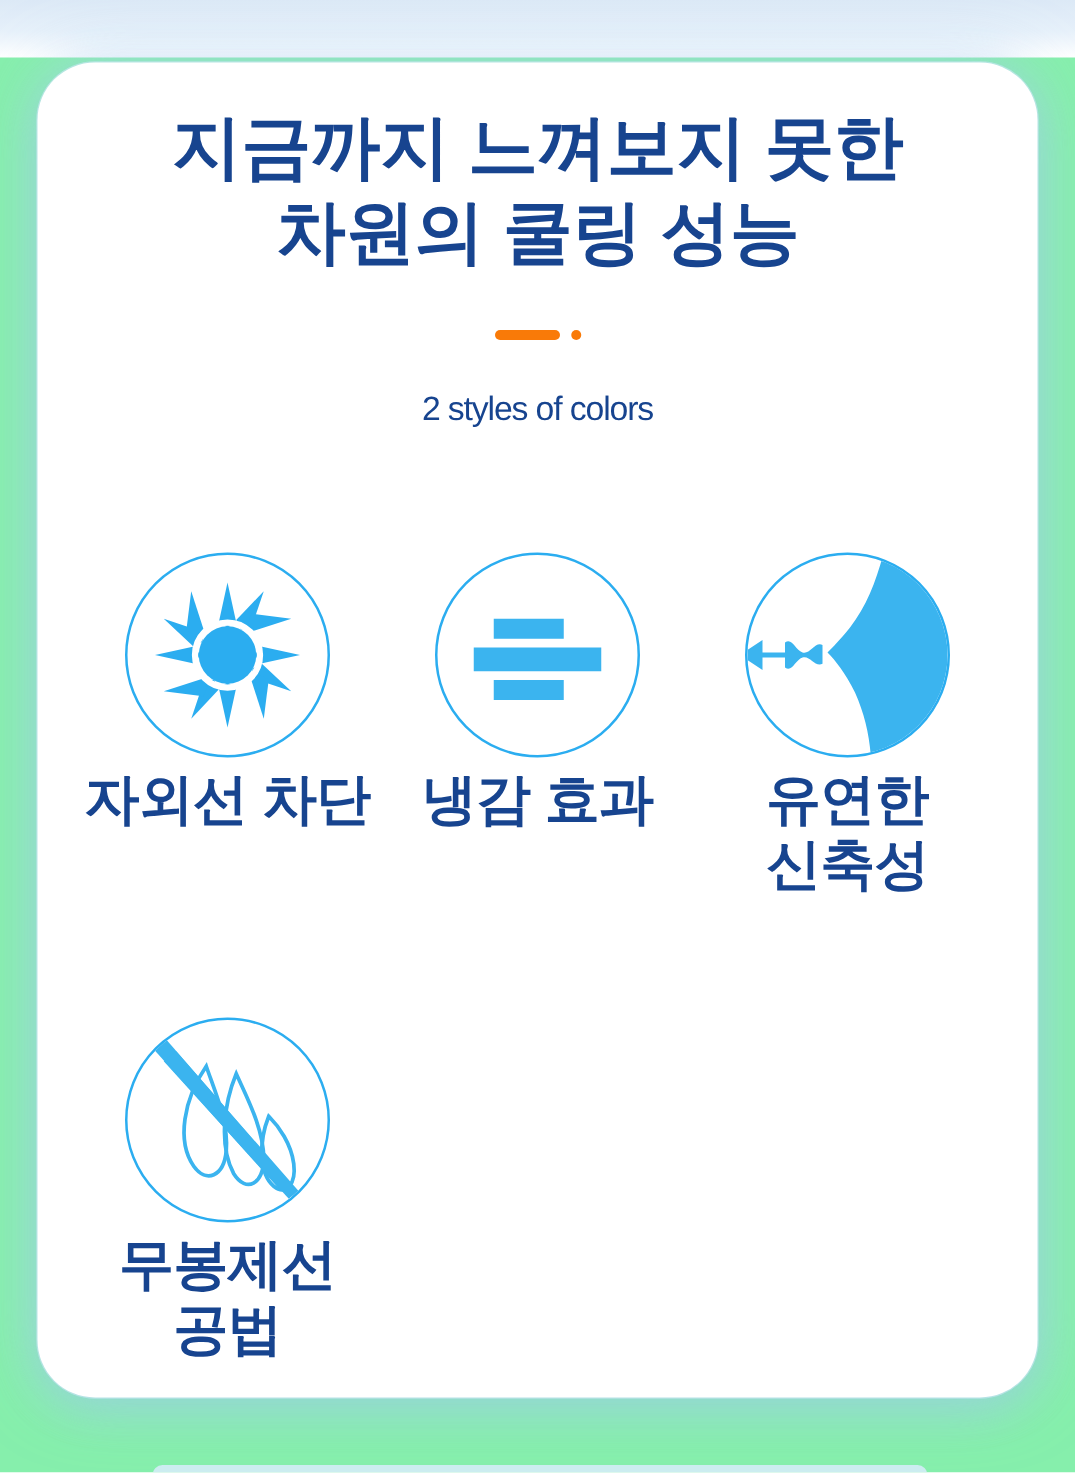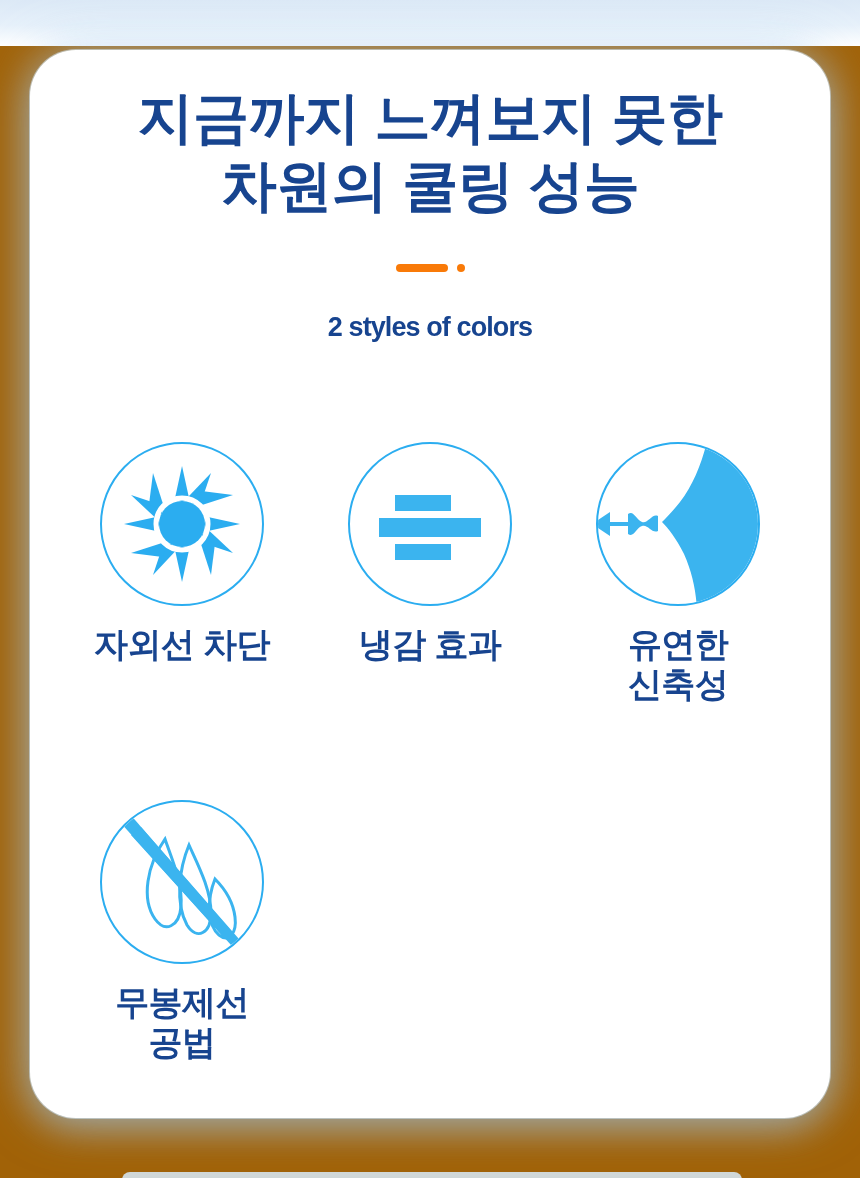--- a/index.html
+++ b/index.html
@@ -13,21 +13,21 @@
     font-family: "Liberation Sans", "DejaVu Sans", sans-serif;
     overflow: hidden;
     position: relative;
   }
 
   
   .page {
     position: relative;
     width: 860px;
     height: 1178px;
-    background: #a16207;
+    background: #86efac;
     overflow: hidden;
   }
 
   
   .prev-section-edge {
     position: absolute;
     left: 0;
     top: 0;
     width: 860px;
     height: 46px;
@@ -103,21 +103,21 @@
 
   
   .subtitle {
     position: absolute;
     left: 0;
     top: 262px;
     width: 800px;
     text-align: center;
     color: #17448f;
     font-size: 27px;
-    font-weight: 700;
+    font-weight: 400;
     letter-spacing: -0.9px;
   }
 
   
   .features {
     position: absolute;
     left: 28px;
     top: 392px;
     width: 744px;
     display: grid;
@@ -137,24 +137,24 @@
     display: flex;
     align-items: center;
     justify-content: center;
     background: #ffffff;
     box-sizing: border-box;
     overflow: hidden;
   }
   .icon-ring svg { display: block; }
 
   .feature-label {
-    margin-top: 18px;
+    margin-top: 8px;
     text-align: center;
     color: #17448f;
-    font-size: 34px;
+    font-size: 44px;
     font-weight: 700;
     line-height: 1.18;
     letter-spacing: -0.6px;
     white-space: pre-line;
   }
 </style>
 </head>
 <body>
 
 <div class="page">

